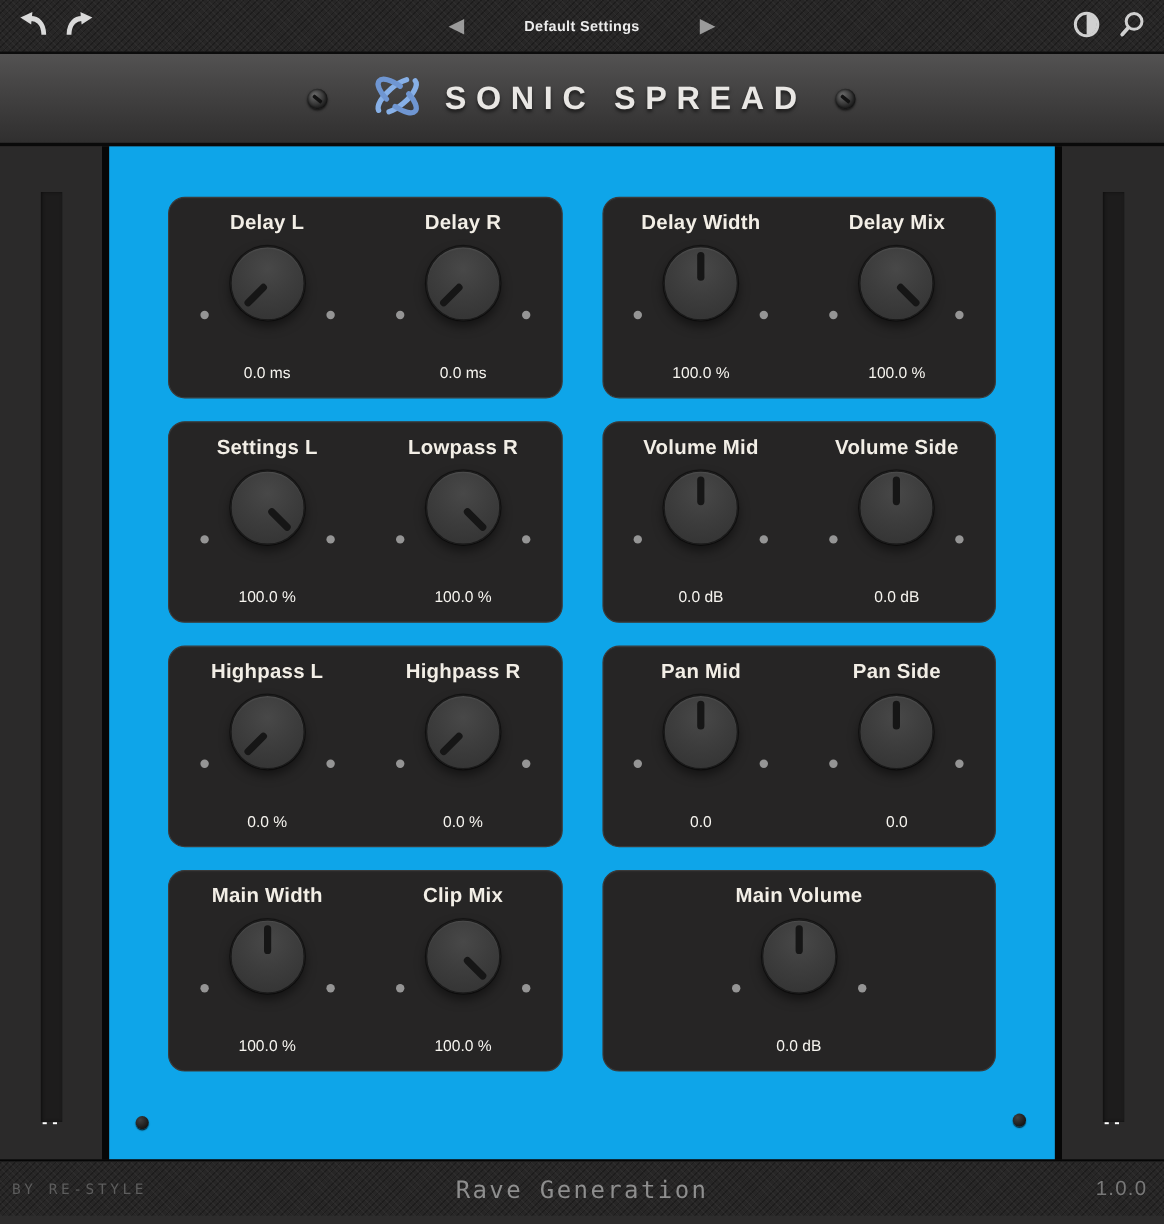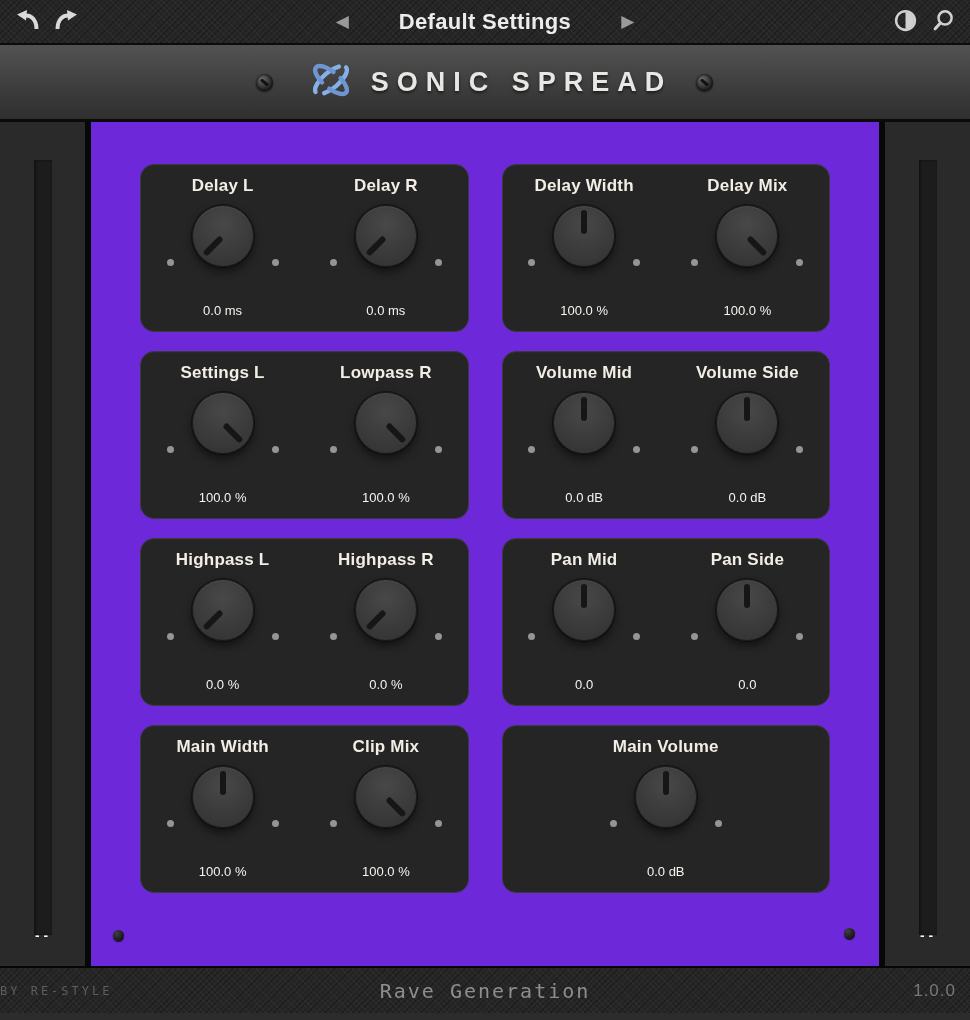--- a/index.html
+++ b/index.html
@@ -16,40 +16,40 @@
       repeating-linear-gradient(45deg, rgba(255,255,255,.03) 0 1px, transparent 1px 4px),
       repeating-linear-gradient(-45deg, rgba(0,0,0,.25) 0 1px, transparent 1px 4px);
   }
 
   
   .topbar { height:45px; position:relative; display:flex; align-items:center; border-bottom:2px solid #0c0c0c; }
   .history { display:flex; gap:6px; margin-left:13px; }
   .icon-btn { background:none; border:none; padding:2px; cursor:pointer; display:flex; align-items:center; }
   .preset-nav { position:absolute; left:50%; top:0; height:100%; transform:translateX(-50%); display:flex; align-items:center; gap:46px; }
   .tri { color:#9a9a9a; font-size:17px; line-height:1; background:none; border:none; cursor:pointer; padding:2px 4px; }
-  .preset-name { color:#ececec; font-weight:bold; font-size:22px; letter-spacing:.3px; cursor:pointer; }
+  .preset-name { color:#ececec; font-weight:bold; font-size:12px; letter-spacing:.3px; cursor:pointer; }
   .topbar-right { margin-left:auto; margin-right:12px; display:flex; gap:9px; align-items:center; }
 
   
   .header { height:77px; position:relative; border-bottom:3px solid #0a0a0a;
     background:linear-gradient(180deg,#535252 0%,#464545 35%,#373636 78%,#302f2f 100%);
     display:flex; align-items:center; justify-content:center;padding-left:10px; }
   .brand { display:flex; align-items:center; gap:17px; }
   .title { font-size:27px; font-weight:bold; letter-spacing:8px; color:#e9e7e4; text-shadow:0 2px 3px rgba(0,0,0,.55); }
   .screw { position:absolute; top:50%; width:17px; height:17px; margin-top:-8px; border-radius:50%;
     background:radial-gradient(circle at 35% 30%, #6b6b6b, #2b2b2b 60%, #181818 100%);
     box-shadow:0 1px 2px rgba(0,0,0,.7), inset 0 0 3px #000; }
   .screw::after { content:""; position:absolute; left:4px; top:7px; width:9px; height:3px; background:#121212; transform:rotate(40deg); border-radius:1px; }
   .screw-l { left:256px; } .screw-r { left:696px; }
 
   
   .main { height:846px; display:flex; border-bottom:2px solid #060606; }
   .side { width:85px; position:relative; background:#2b2a2a; }
   .vline { width:6px; background:#070707; }
-  .center { flex:1; position:relative; background:#6d28d9;
+  .center { flex:1; position:relative; background:#0ea5e9;
     padding:42px 49px 0; display:grid; grid-template-columns:1fr 1fr;
     column-gap:33px; row-gap:19px; align-content:start; }
 
   .meter-track { position:absolute; left:50%; margin-left:-9px; top:38px; width:18px; height:775px;
     background:#1d1c1c; box-shadow:inset 1px 0 3px rgba(0,0,0,.55); }
   .meter-value { position:absolute; left:0; right:0; bottom:24px; text-align:center;
     color:#ffffff; font-family:"DejaVu Sans Mono",monospace; font-size:11px; font-weight:bold; letter-spacing:2px; }
 
   .group { height:168px; background:#262525; border:1px solid #3b3a3a; border-radius:14px;
     display:flex; box-shadow:inset 0 1px 0 rgba(255,255,255,.02); }
@@ -74,21 +74,21 @@
     background:radial-gradient(ellipse at 50% 40%, #dae9fd 0%, #a8c4f4 40%, #6e96e1 85%, #6089da 100%);
     box-shadow:0 0 16px rgba(110,150,230,.22), inset 0 0 6px rgba(255,255,255,.35); }
 
   .corner-screw { position:absolute; width:11px; height:11px; border-radius:50%;
     background:radial-gradient(circle at 35% 30%, #404040, #141414 75%);
     box-shadow:0 1px 1px rgba(0,0,0,.8); }
   .cs-left { left:22px; bottom:25px; } .cs-right { right:24px; bottom:27px; }
 
   
   .footer { height:45px; display:flex; align-items:center; position:relative; }
-  .credit { font-family:"DejaVu Sans Mono",monospace; font-size:12px; letter-spacing:3px; color:#5d5d5d; }
+  .credit { margin-left:10px; font-family:"DejaVu Sans Mono",monospace; font-size:12px; letter-spacing:3px; color:#5d5d5d; }
   .plugin-name { position:absolute; left:50%; transform:translateX(-50%);
     font-family:"DejaVu Sans Mono",monospace; font-size:20px; font-weight:normal; letter-spacing:2px; color:#8e8e8e; }
   .version { margin-left:auto; margin-right:14px; font-size:17px; letter-spacing:1px; color:#787878; }
 </style>
 </head>
 <body>
 
 <div class="topbar carbon">
   <div class="history">
     <button class="icon-btn">

